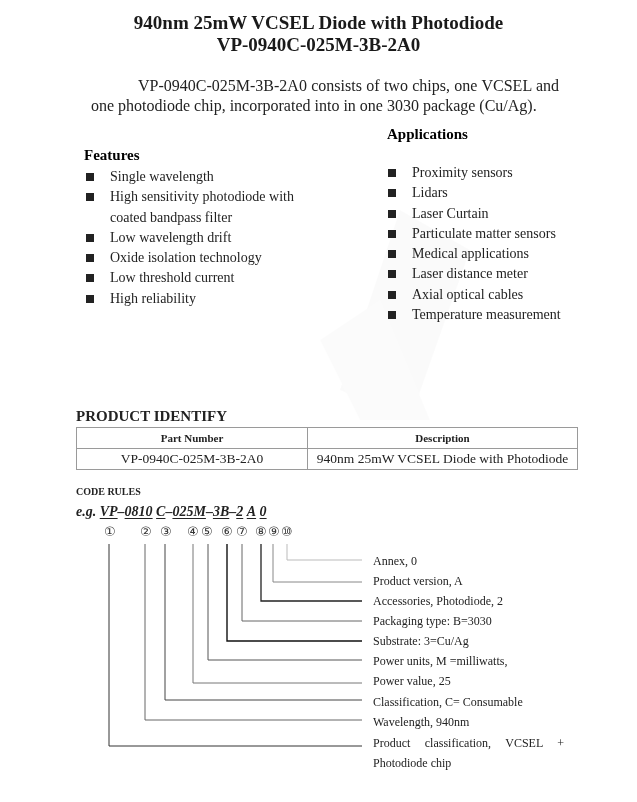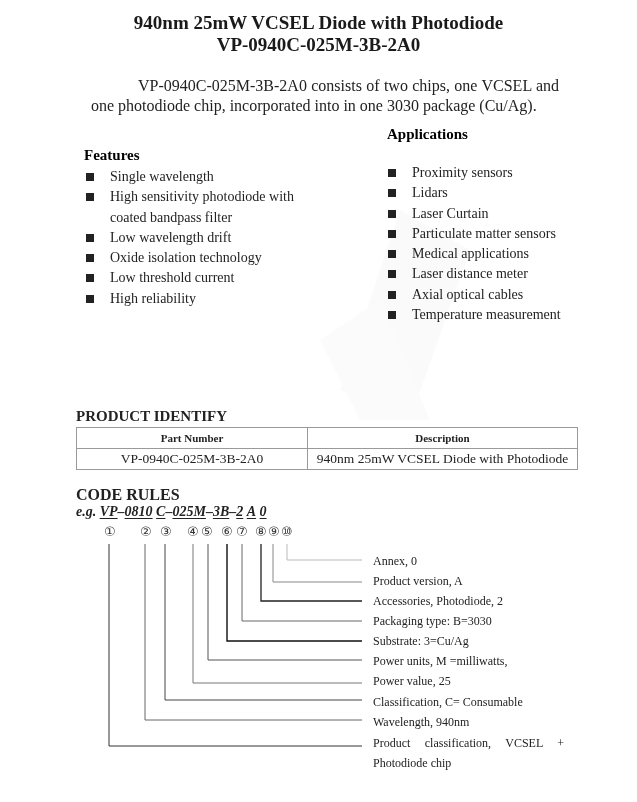--- a/index.html
+++ b/index.html
@@ -41,21 +41,21 @@
       position: absolute; left: 76px; top: 427px; width: 502px;
       border-collapse: collapse; font-size: 14px;
     }
     table.pi th, table.pi td {
       border: 1px solid #9a9a9a; text-align: center; padding: 0; color: #222;
     }
     table.pi th { font-weight: bold; font-size: 11px; height: 20px; }
     table.pi td { height: 20px; font-size: 13.5px; }
     table.pi .c1 { width: 230px; }
 
-    .cr-head { position: absolute; left: 76px; top: 486px; font-weight: bold; font-size: 16px; }
+    .cr-head { position: absolute; left: 76px; top: 486px; font-weight: bold; font-size: 10px; }
     .eg {
       position: absolute; left: 76px; top: 504px; font-weight: bold; font-style: italic;
       font-size: 14px; white-space: nowrap; color: #222;
     }
     .eg .seg { text-decoration: underline; text-underline-offset: 2px; }
     .eg .sep { text-decoration: none; }
     .circ {
       position: absolute; top: 524px; font-size: 13px; color: #333;
       font-family: "DejaVu Sans", sans-serif;
     }

